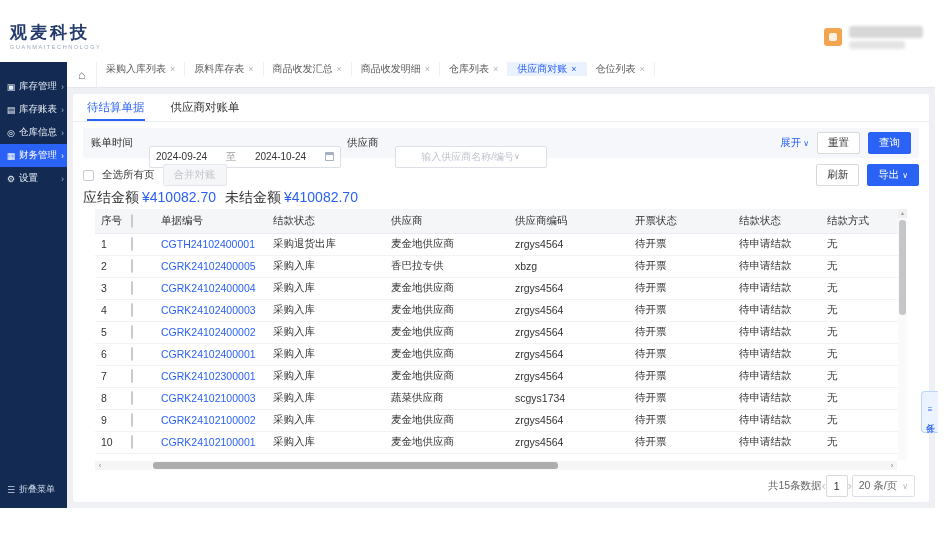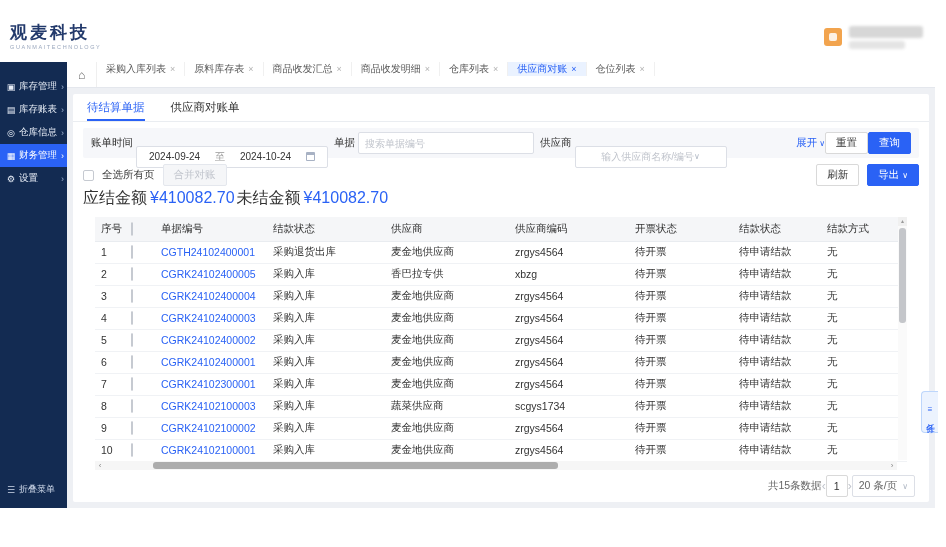--- a/index.html
+++ b/index.html
@@ -49,42 +49,42 @@
   
   .content{ flex:1; min-height:0; padding:6px; display:flex; }
   .card{ flex:1; min-width:0; background:#fff; border-radius:2px; display:flex; flex-direction:column; position:relative; }
 
   .subtabs{ height:28px; flex-shrink:0; border-bottom:1px solid #EAEDF1; display:flex; align-items:center; gap:26px; padding:0 14px; font-size:11.5px; }
   .subtab{ height:100%; display:flex; align-items:center; cursor:pointer; position:relative; color:#333; }
   .subtab.active{ color:var(--accent);text-align:center; }
   .subtab.active::after{ content:""; position:absolute; left:0; right:0; bottom:0; height:2px; background:var(--accent); }
 
   .filterbar{ margin:6px 10px 0; flex-shrink:0; height:30px; background:#F6F7FA; border-radius:2px; display:flex; align-items:center; gap:6px; padding:0 8px; font-size:10.5px; }
-  .fgroup{ display:flex; align-items:center; gap:3px; }
-  .box{ background:#fff; border:1px solid #DCDFE6; border-radius:2px; height:22px; display:flex; align-items:center; padding:0 12px; font-size:10px; color:#333;margin-top:27px; }
+  .fgroup{ display:flex; align-items:center; gap:16px; }
+  .box{ background:#fff; border:1px solid #DCDFE6; border-radius:2px; height:22px; display:flex; align-items:center; padding:0 6px; font-size:10px; color:#333;margin-top:27px; }
   .daterange{ width:192px; justify-content:space-between; }
   .dsep{ color:#999; }
   .cal{ width:9px; height:9px; border:1px solid #A8B2C4; border-top:3px solid #A8B2C4; border-radius:1px; }
   .tinput{ width:176px; height:22px; border:1px solid #DCDFE6; border-radius:2px; padding:0 6px; font-size:10px; color:#333; font-family:inherit; outline:none; }
   .tinput::placeholder{ color:#C0C4CC; }
   .selbox{ width:152px; justify-content:center; }
   .ph{ color:#C0C4CC; }
   .chev{ color:#B0B8C4; font-size:8px; }
-  .right-ops{ margin-left:auto; display:flex; align-items:center; gap:0; }
+  .right-ops{ margin-left:auto; display:flex; align-items:center; gap:8px; }
   .linkblue{ color:var(--accent); cursor:pointer; display:flex; align-items:center; gap:2px; font-size:10.5px; }
   .linkblue .chev{ color:var(--accent); }
   .btn{ height:22px; padding:0 10px; border:1px solid #D9D9D9; background:#fff; color:#333; border-radius:2px; font-size:10.5px; display:inline-flex; align-items:center; gap:3px; cursor:pointer; font-family:inherit; }
   .btn.primary{ background:var(--accent); border-color:var(--accent); color:#fff; }
   .btn.disabled{ background:#F5F6F8; border-color:#E4E7ED; color:#C0C4CC; cursor:not-allowed; }
 
   .toolbar{ margin:6px 10px 0; flex-shrink:0; height:22px; display:flex; align-items:center; gap:8px; font-size:10.5px; }
   .cb{ width:11px; height:11px; border:1px solid #C6CAD1; border-radius:2px; background:#fff; flex-shrink:0; cursor:pointer; }
   .toolbar-right{ margin-left:auto; display:flex; align-items:center; gap:8px; }
 
-  .summary{ margin:5px 10px 8px; flex-shrink:0; height:14px; display:flex; align-items:center; gap:2px; font-size:16px; color:#333; }
+  .summary{ margin:5px 10px 0; flex-shrink:0; height:14px; display:flex; align-items:center; gap:9px; font-size:14px; color:#333; }
   .amt{ color:var(--accent); margin-left:3px; }
 
   
   .tablewrap{ margin:4px 22px 0; flex:1; min-height:0; position:relative; overflow:hidden; }
   table{ border-collapse:collapse; table-layout:fixed; width:894px; font-size:10.5px; }
   th{ background:#F5F6F8; height:24px; font-weight:500; color:#333; text-align:left; padding:0 6px; border-bottom:1px solid #E9ECF0; white-space:nowrap; overflow:hidden; }
   td{ height:22px; padding:0 6px; border-bottom:1px solid #F0F2F5; white-space:nowrap; overflow:hidden; color:#333; }
   .link{ color:var(--accent); cursor:pointer; }
 
   .vscroll{ position:absolute; right:0; top:0; bottom:10px; width:9px; background:#FAFAFA; }
@@ -210,24 +210,20 @@
 
           <div class="filterbar">
             <div class="fgroup">
               <span>账单时间</span>
               <div class="box daterange">
                 <span>2024-09-24</span>
                 <span class="dsep">至</span>
                 <span>2024-10-24</span>
                 <span class="cal"></span>
               </div>
-            </div>
-            <div class="fgroup">
-              <span>单据</span>
-              <input class="tinput" value="" placeholder="搜索单据编号" style="">
             </div>
             <div class="fgroup">
               <span>供应商</span>
               <div class="box selbox">
                 <span class="ph">输入供应商名称/编号</span>
                 <span class="chev">∨</span>
               </div>
             </div>
             <div class="right-ops">
               <span class="linkblue">

